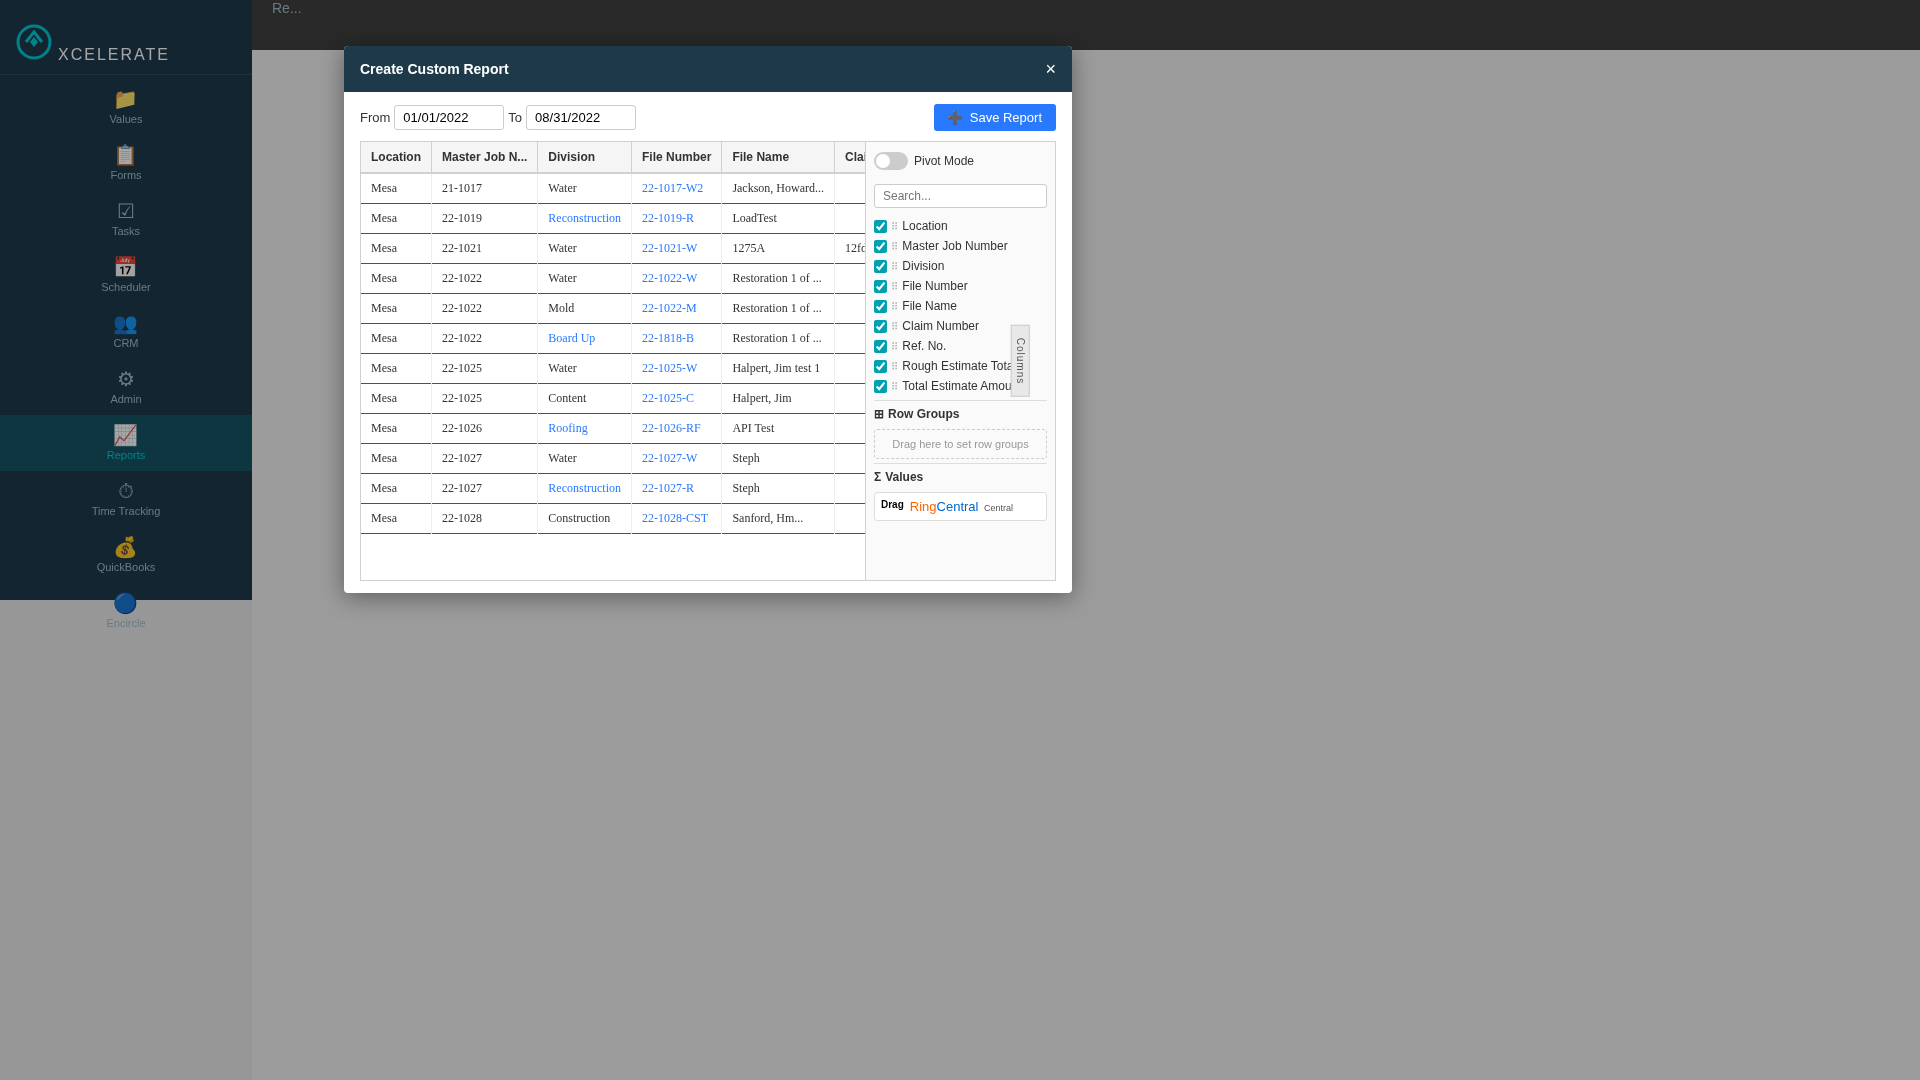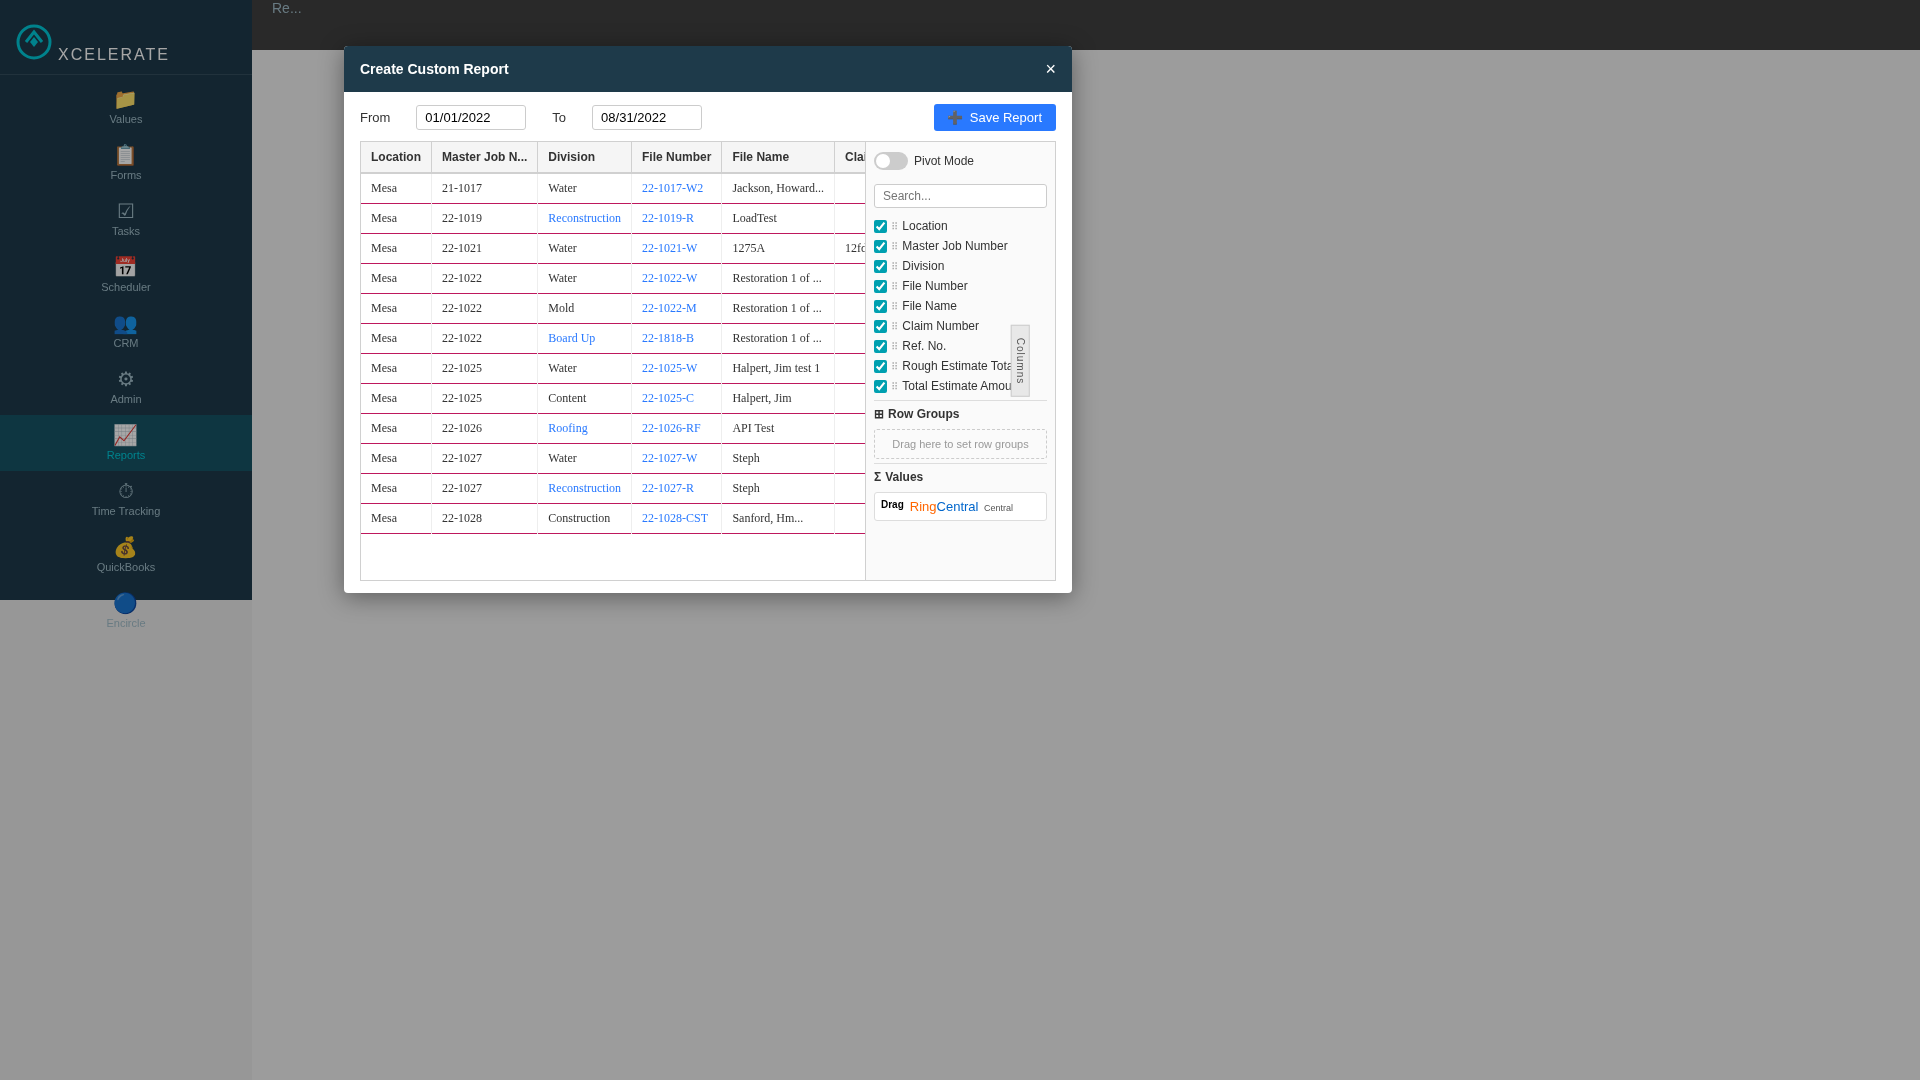--- a/index.html
+++ b/index.html
@@ -129,21 +129,21 @@
       padding: 12px 16px;
       display: flex;
       flex-direction: column;
       gap: 10px;
     }
 
     
     .date-row {
       display: flex;
       align-items: center;
-      gap: 26px;
+      gap: 4px;
     }
     .date-label {
       font-size: 13px;
       color: #333;
       font-weight: 500;
     }
     .date-input {
       border: 1px solid #ccc;
       border-radius: 3px;
       padding: 4px 8px;

